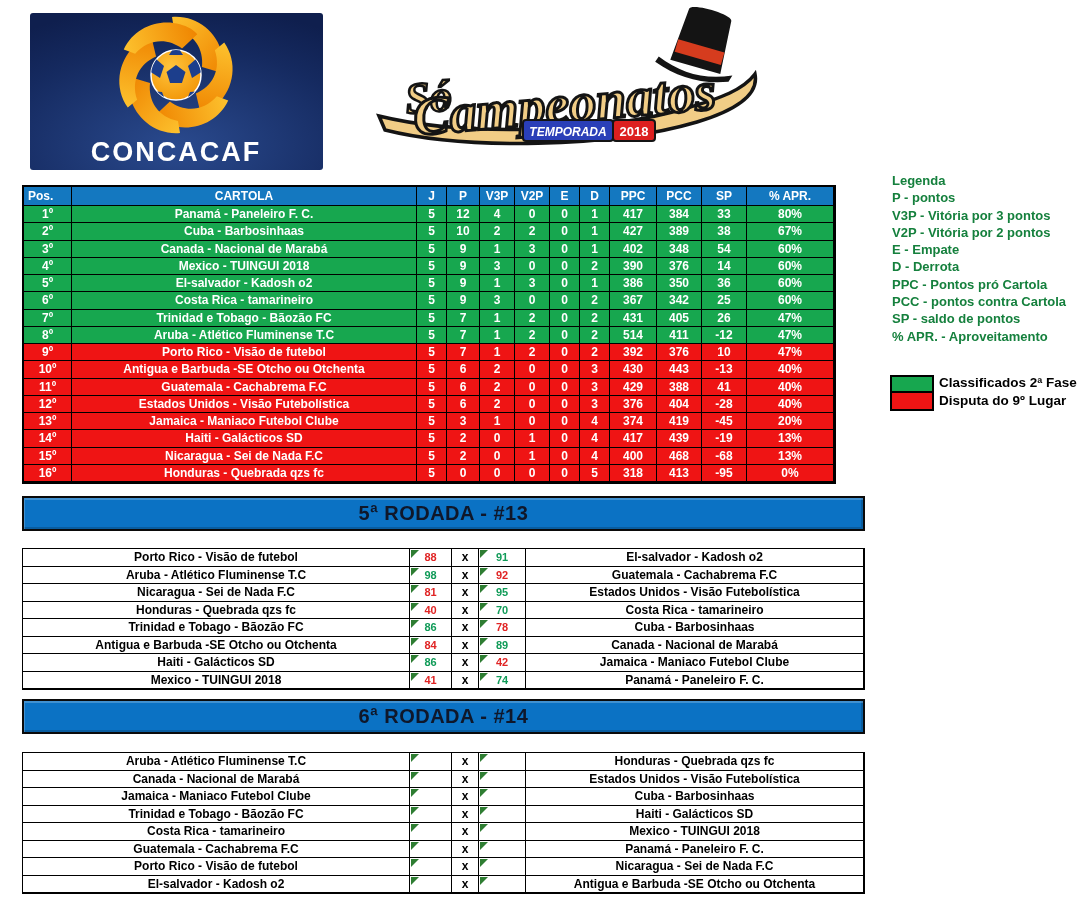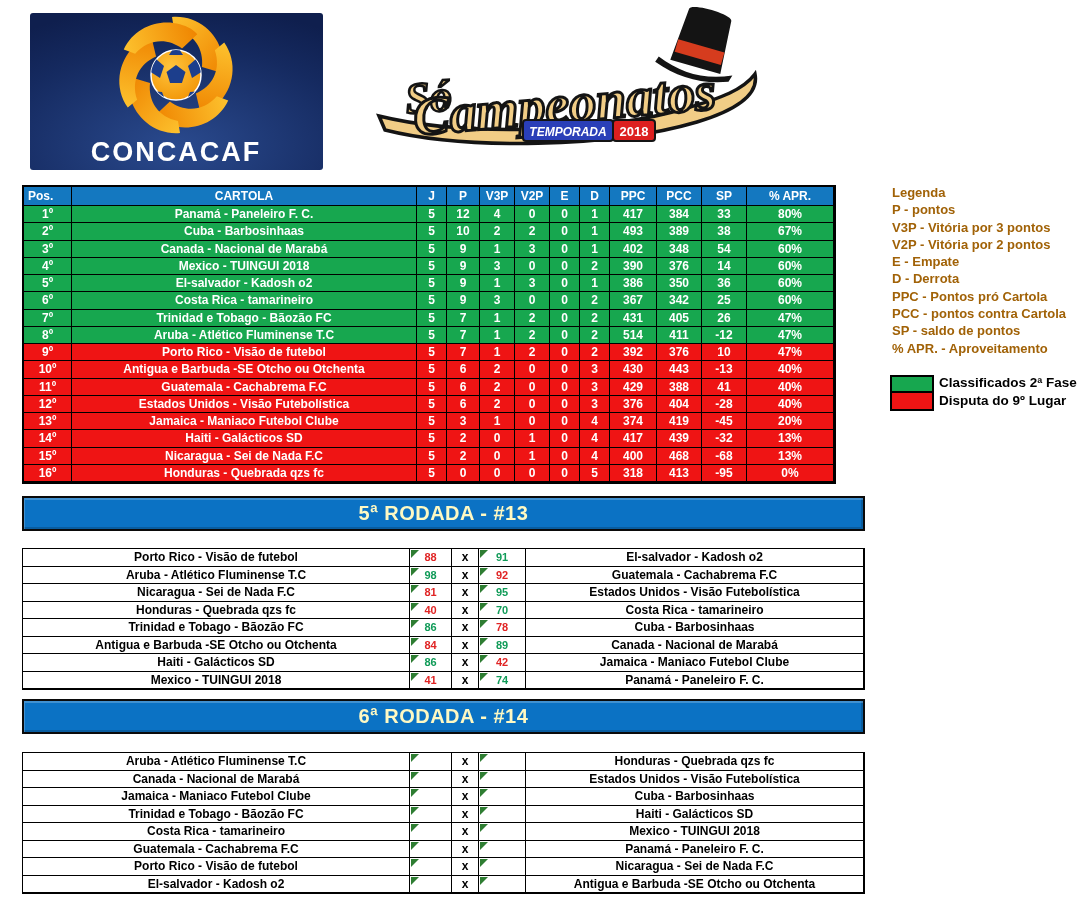--- a/index.html
+++ b/index.html
@@ -18,33 +18,33 @@
   .standings .cell,.standings .hcell{
       box-sizing:border-box;border-right:1px solid #000;border-bottom:1px solid #000;
       font-size:12px;font-weight:bold;color:#fff;display:flex;align-items:center;
       justify-content:center;white-space:nowrap;overflow:hidden;}
   .standings .hcell{background:var(--header_blue);}
   .standings .hcell.c0{justify-content:flex-start;padding-left:4px;}
   .standings .cell.green{background:var(--row_green);}
   .standings .cell.red{background:var(--row_red);}
 
   
-  .legend{position:absolute;left:892px;top:184px;font-size:13px;font-weight:bold;color:#a16207;
+  .legend{position:absolute;left:892px;top:172px;font-size:13px;font-weight:bold;color:#15803d;
           line-height:17.3px;white-space:nowrap;}
   .legend-keys{position:absolute;left:890px;top:375px;}
   .legend-key-row{display:flex;height:18px;}
   .key-swatch{width:40px;height:16px;border:2px solid #000;box-sizing:content-box;flex:0 0 auto;}
   .legend-key-row:nth-child(2) .key-swatch{margin-top:-2px;}
   .key-swatch.green{background:var(--row_green);}
   .key-swatch.red{background:var(--row_red);}
   .key-label{font-size:13.5px;font-weight:bold;padding-left:5px;white-space:nowrap;}
 
   
   .banner{position:absolute;left:22px;width:839px;height:31px;border:2px solid #0a0a0a;
-          background:var(--banner_blue);color:#fef9c3;font-weight:bold;font-size:20px;
+          background:var(--banner_blue);color:#0f172a;font-weight:bold;font-size:20px;
           display:flex;align-items:center;justify-content:center;letter-spacing:.5px;
           box-shadow:inset 1px 2px 0 rgba(255,255,255,.22), inset -2px -2px 0 rgba(0,0,0,.18);}
   .banner.b5{top:496px;}
   .banner.b6{top:699px;justify-content:center;}
 
   
   .matches{position:absolute;left:22px;border:1px solid #000;display:grid;
            grid-template-columns:387px 42px 27px 47px 338px;grid-auto-rows:17.5px;}
   .matches.r5{top:548px;}
   .matches.r6{top:752px;}
@@ -159,21 +159,21 @@
       <div class="cell green c10">33</div>
       <div class="cell green c11">80%</div>
       <div class="cell green c0">2º</div>
       <div class="cell green c1">Cuba - Barbosinhaas</div>
       <div class="cell green c2">5</div>
       <div class="cell green c3">10</div>
       <div class="cell green c4">2</div>
       <div class="cell green c5">2</div>
       <div class="cell green c6">0</div>
       <div class="cell green c7">1</div>
-      <div class="cell green c8">493</div>
+      <div class="cell green c8">427</div>
       <div class="cell green c9">389</div>
       <div class="cell green c10">38</div>
       <div class="cell green c11">67%</div>
       <div class="cell green c0">3º</div>
       <div class="cell green c1">Canada - Nacional de Marabá</div>
       <div class="cell green c2">5</div>
       <div class="cell green c3">9</div>
       <div class="cell green c4">1</div>
       <div class="cell green c5">3</div>
       <div class="cell green c6">0</div>
@@ -305,21 +305,21 @@
       <div class="cell red c0">14º</div>
       <div class="cell red c1">Haiti - Galácticos SD</div>
       <div class="cell red c2">5</div>
       <div class="cell red c3">2</div>
       <div class="cell red c4">0</div>
       <div class="cell red c5">1</div>
       <div class="cell red c6">0</div>
       <div class="cell red c7">4</div>
       <div class="cell red c8">417</div>
       <div class="cell red c9">439</div>
-      <div class="cell red c10">-32</div>
+      <div class="cell red c10">-19</div>
       <div class="cell red c11">13%</div>
       <div class="cell red c0">15º</div>
       <div class="cell red c1">Nicaragua - Sei de Nada F.C</div>
       <div class="cell red c2">5</div>
       <div class="cell red c3">2</div>
       <div class="cell red c4">0</div>
       <div class="cell red c5">1</div>
       <div class="cell red c6">0</div>
       <div class="cell red c7">4</div>
       <div class="cell red c8">400</div>

